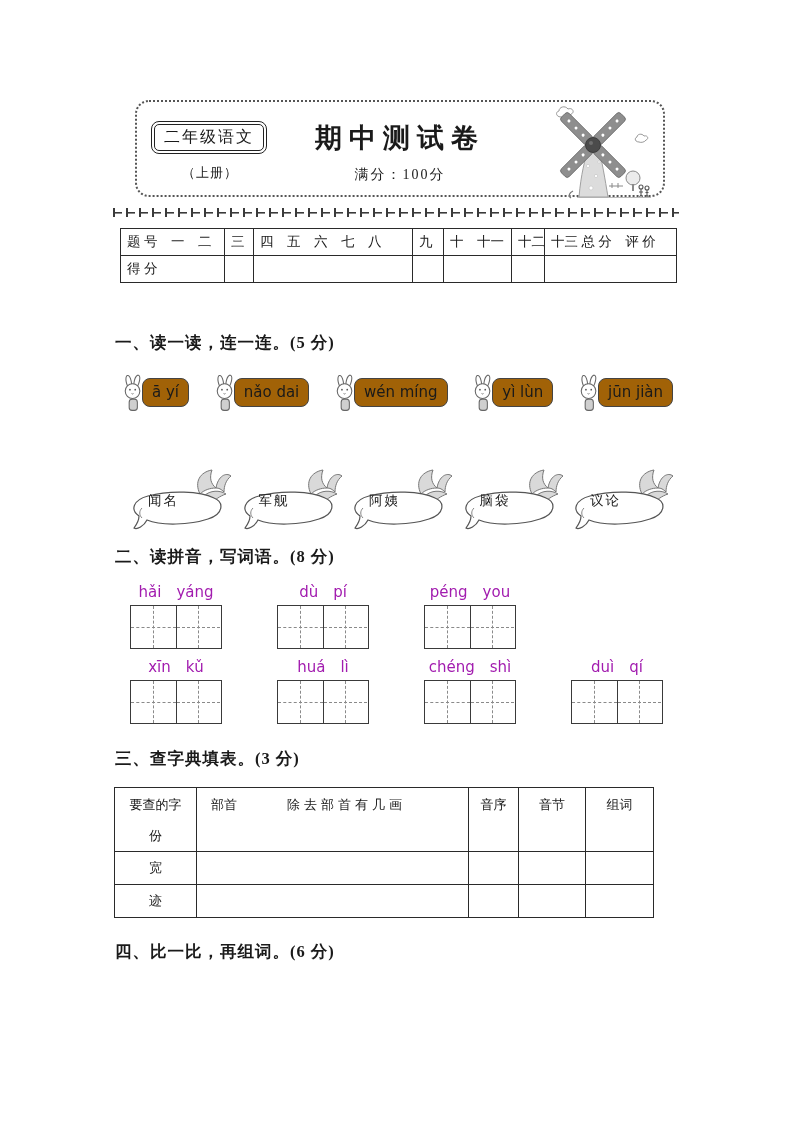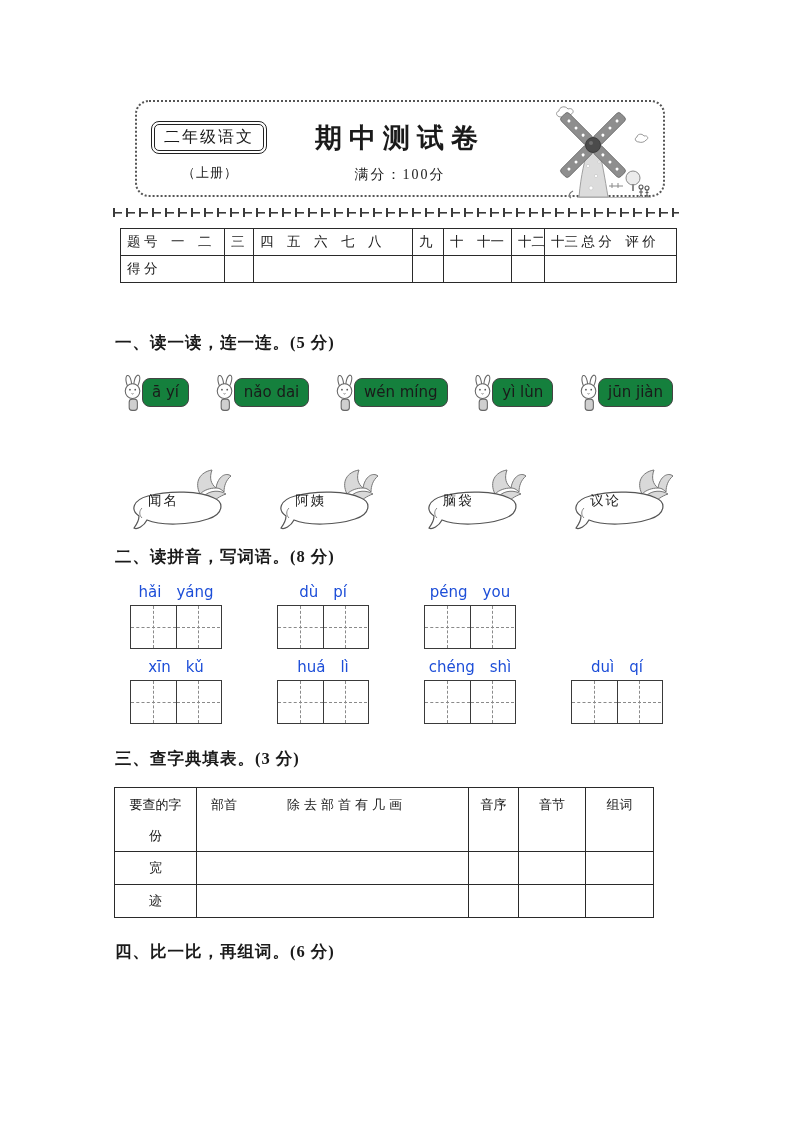--- a/index.html
+++ b/index.html
@@ -72,21 +72,21 @@
   .q4-title { top:941px; }
 
   
   .pinyin-row {
     position:absolute; left:121px; top:372px; width:552px;
     display:flex; justify-content:space-between; align-items:flex-start;
   }
   .pcard { display:flex; align-items:flex-start; }
   .rabbit-svg { width:25px; height:40px; margin-right:-4px; position:relative; z-index:2; margin-top:2px; }
   .pbox {
-    border:1.3px solid #444; border-radius:8px; background:#15803d;
+    border:1.3px solid #444; border-radius:8px; background:#a16207;
     height:29px; line-height:27px; padding:0 9px; margin-top:6px;
     font-family:"DejaVu Sans", sans-serif; font-size:15px; white-space:pre;
   }
 
   
   .radish-row {
     position:absolute; left:128px; top:468px; width:546px;
     display:flex; justify-content:space-between;text-align:right;
   }
   .radish { position:relative; width:104px; height:64px; }
@@ -96,21 +96,21 @@
     font-size:13.5px; letter-spacing:2px; white-space:nowrap;
   }
 
   
   .grid-row { position:absolute; left:130px; width:548px; display:flex; gap:55px; }
   .grid-row-1 { top:583px; }
   .grid-row-2 { top:658px; }
   .grid-block { width:92px; }
   .pinyin-label {
     text-align:center; font-family:"DejaVu Sans", sans-serif;
-    font-size:15px; white-space:pre; margin-bottom:3px; color:#1d4ed8;
+    font-size:15px; white-space:pre; margin-bottom:3px; color:#a21caf;
   }
   .tian-grid { display:flex; border:1.6px solid #3a3a3a; background:#fff; }
   .tian-cell { width:44.5px; height:42px; position:relative; }
   .tian-cell + .tian-cell { border-left:1.3px solid #3a3a3a; }
   .tian-cell::before {
     content:""; position:absolute; left:0; right:0; top:50%;
     border-top:1.2px dashed #8a8a8a;
   }
   .tian-cell::after {
     content:""; position:absolute; top:0; bottom:0; left:50%;
@@ -324,20 +324,32 @@
     <div class="radish">
       <svg viewBox="0 0 104 64">
           <g fill="#d9d9d9" stroke="#777" stroke-width="1">
             <path d="M72 26 C66 14 72 4 84 2 C81 10 83 16 88 20 C82 20 76 22 72 26 Z"></path>
             <path d="M88 20 C90 8 98 4 103 8 C98 12 96 18 96 24 C93 21 91 20 88 20 Z"></path>
             <path d="M76 28 C82 22 92 22 98 26 C92 28 86 32 84 36 C81 32 79 30 76 28 Z"></path>
           </g>
           <path d="M86 30 C96 34 96 46 80 51 C62 57 33 58 19 52 C16 58 9 62 6 60 C9 56 11 52 11 48 C2 42 5 32 20 28 C42 22 72 23 86 30 Z" fill="#fff" stroke="#555" stroke-width="1.2"></path>
           <path d="M14 40 C11 43 11 47 14 50" fill="none" stroke="#777" stroke-width="0.9"></path>
         </svg>
+      <span class="radish-word">军舰</span>
+    </div>
+    <div class="radish">
+      <svg viewBox="0 0 104 64">
+          <g fill="#d9d9d9" stroke="#777" stroke-width="1">
+            <path d="M72 26 C66 14 72 4 84 2 C81 10 83 16 88 20 C82 20 76 22 72 26 Z"></path>
+            <path d="M88 20 C90 8 98 4 103 8 C98 12 96 18 96 24 C93 21 91 20 88 20 Z"></path>
+            <path d="M76 28 C82 22 92 22 98 26 C92 28 86 32 84 36 C81 32 79 30 76 28 Z"></path>
+          </g>
+          <path d="M86 30 C96 34 96 46 80 51 C62 57 33 58 19 52 C16 58 9 62 6 60 C9 56 11 52 11 48 C2 42 5 32 20 28 C42 22 72 23 86 30 Z" fill="#fff" stroke="#555" stroke-width="1.2"></path>
+          <path d="M14 40 C11 43 11 47 14 50" fill="none" stroke="#777" stroke-width="0.9"></path>
+        </svg>
       <span class="radish-word">阿姨</span>
     </div>
     <div class="radish">
       <svg viewBox="0 0 104 64">
           <g fill="#d9d9d9" stroke="#777" stroke-width="1">
             <path d="M72 26 C66 14 72 4 84 2 C81 10 83 16 88 20 C82 20 76 22 72 26 Z"></path>
             <path d="M88 20 C90 8 98 4 103 8 C98 12 96 18 96 24 C93 21 91 20 88 20 Z"></path>
             <path d="M76 28 C82 22 92 22 98 26 C92 28 86 32 84 36 C81 32 79 30 76 28 Z"></path>
           </g>
           <path d="M86 30 C96 34 96 46 80 51 C62 57 33 58 19 52 C16 58 9 62 6 60 C9 56 11 52 11 48 C2 42 5 32 20 28 C42 22 72 23 86 30 Z" fill="#fff" stroke="#555" stroke-width="1.2"></path>

